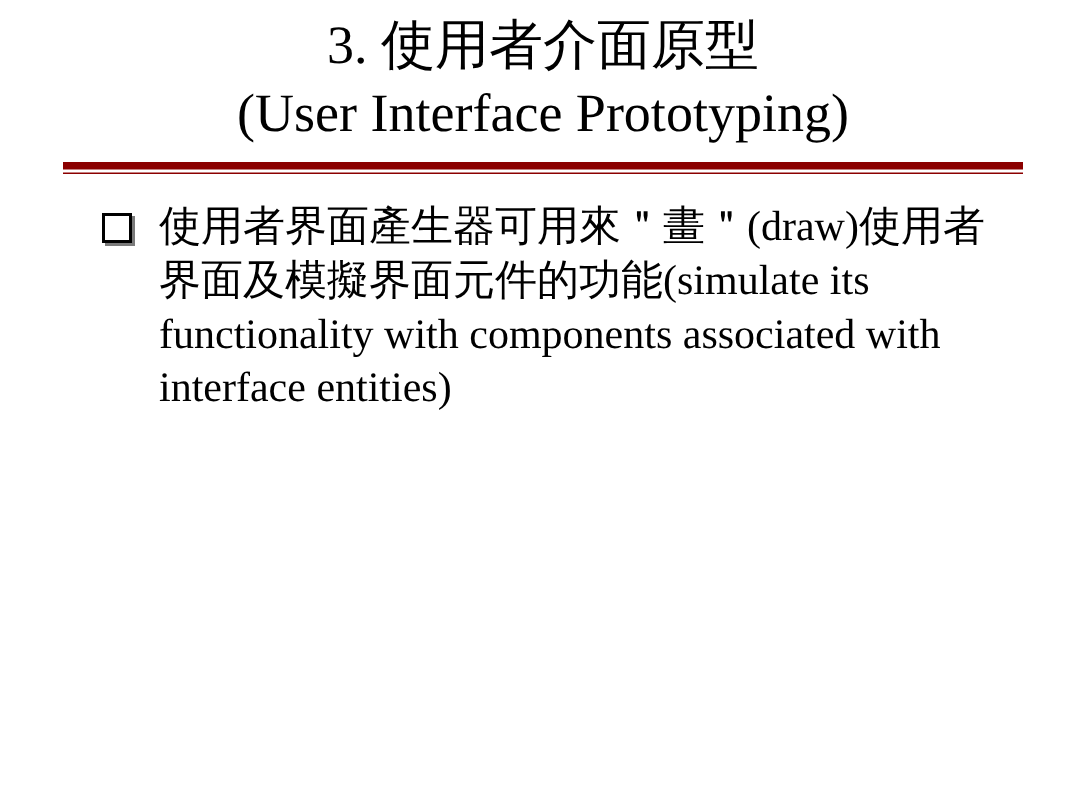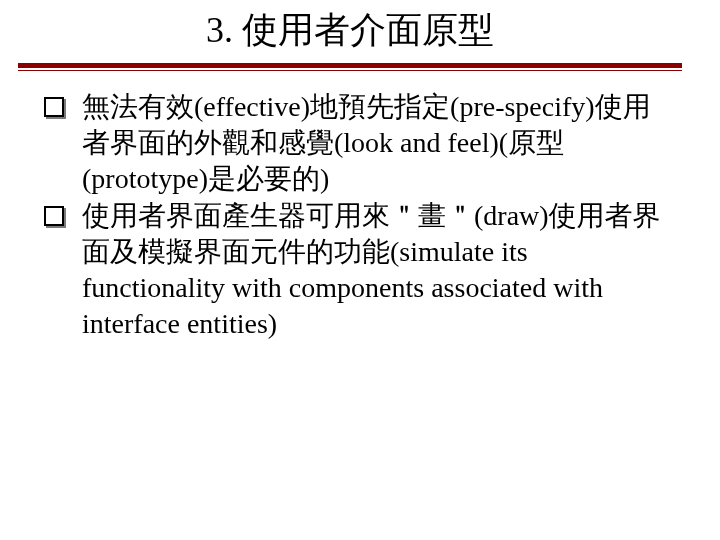--- a/index.html
+++ b/index.html
@@ -9,20 +9,21 @@
     height: 540px;
     background: #fff;
     font-family: "Times New Roman", "PMingLiU", "MingLiU", serif;
     overflow: hidden;
   }
   .slide {
     width: 700px;
     height: 540px;
     position: relative;
     box-sizing: border-box;
+    padding-left: 24px;
   }
   .title-block {
     text-align: center;
     padding-top: 8px;
     padding-bottom: 4px;
   }
   .title-line {
     font-size: 36px;
     line-height: 1.25;
     color: #000;
@@ -72,24 +73,24 @@
     box-shadow: 2px 2px 0 0 #7a7a7a;
     background: #fff;
   }
 </style>
 </head>
 <body>
 
 <div class="slide">
   <div class="title-block">
     <div class="title-line">3. 使用者介面原型</div>
+    <div class="title-line">(User Interface Prototyping)</div>
   </div>
   <div class="rule">
     <div class="thick"></div>
     <div class="thin"></div>
   </div>
   <div class="content">
     <ul class="bullets">
-      <li><span>無法有效(effective)地預先指定(pre-specify)使用者界面的外觀和感覺(look and feel)(原型(prototype)是必要的)</span></li>
       <li><span>使用者界面產生器可用來＂畫＂(draw)使用者界面及模擬界面元件的功能(simulate its functionality with components associated with interface entities)</span></li>
     </ul>
   </div>
 </div>
 
 </body></html>

